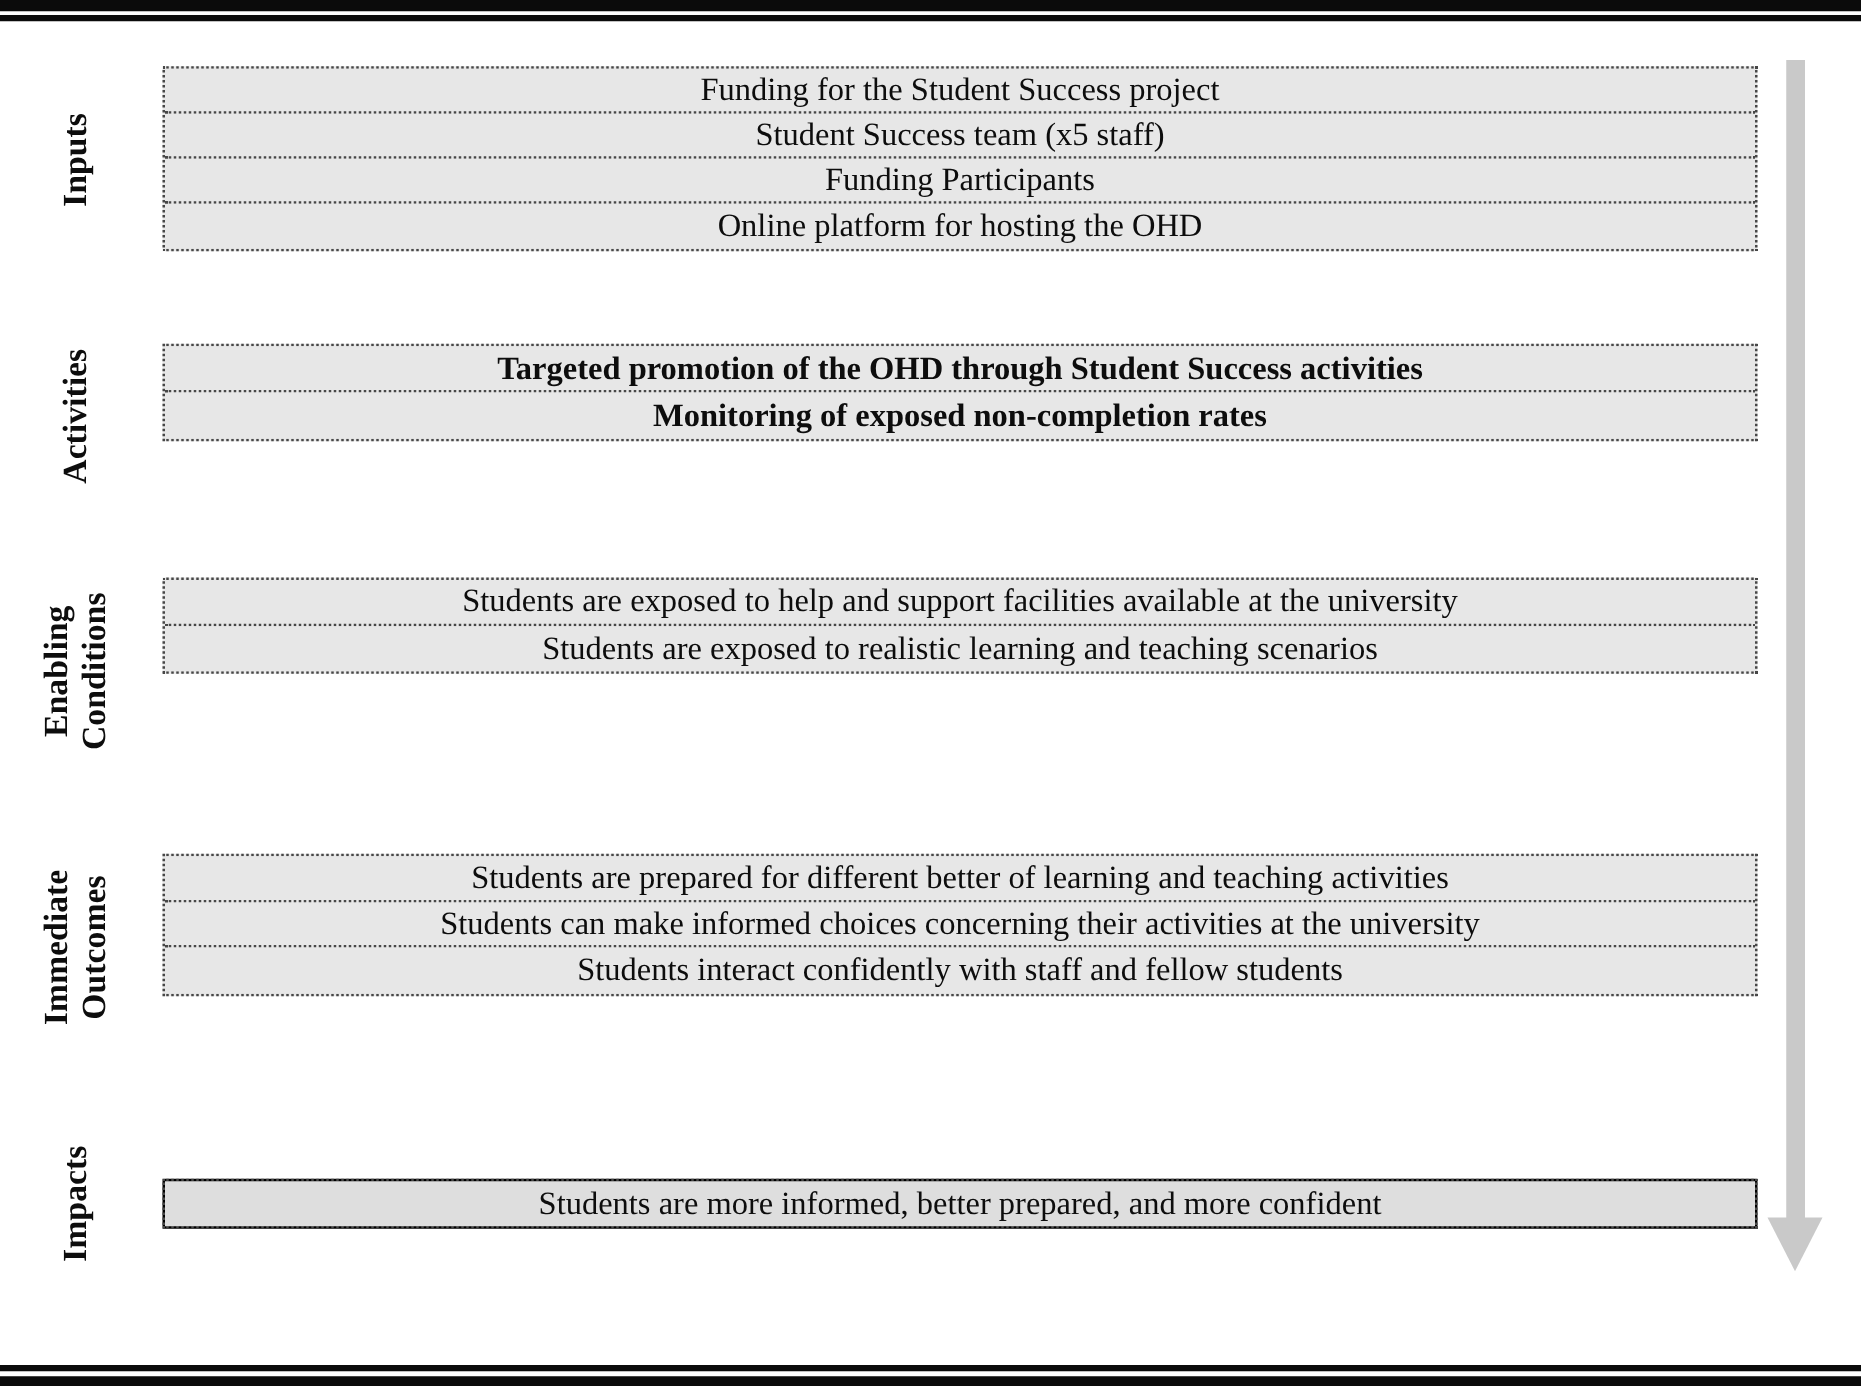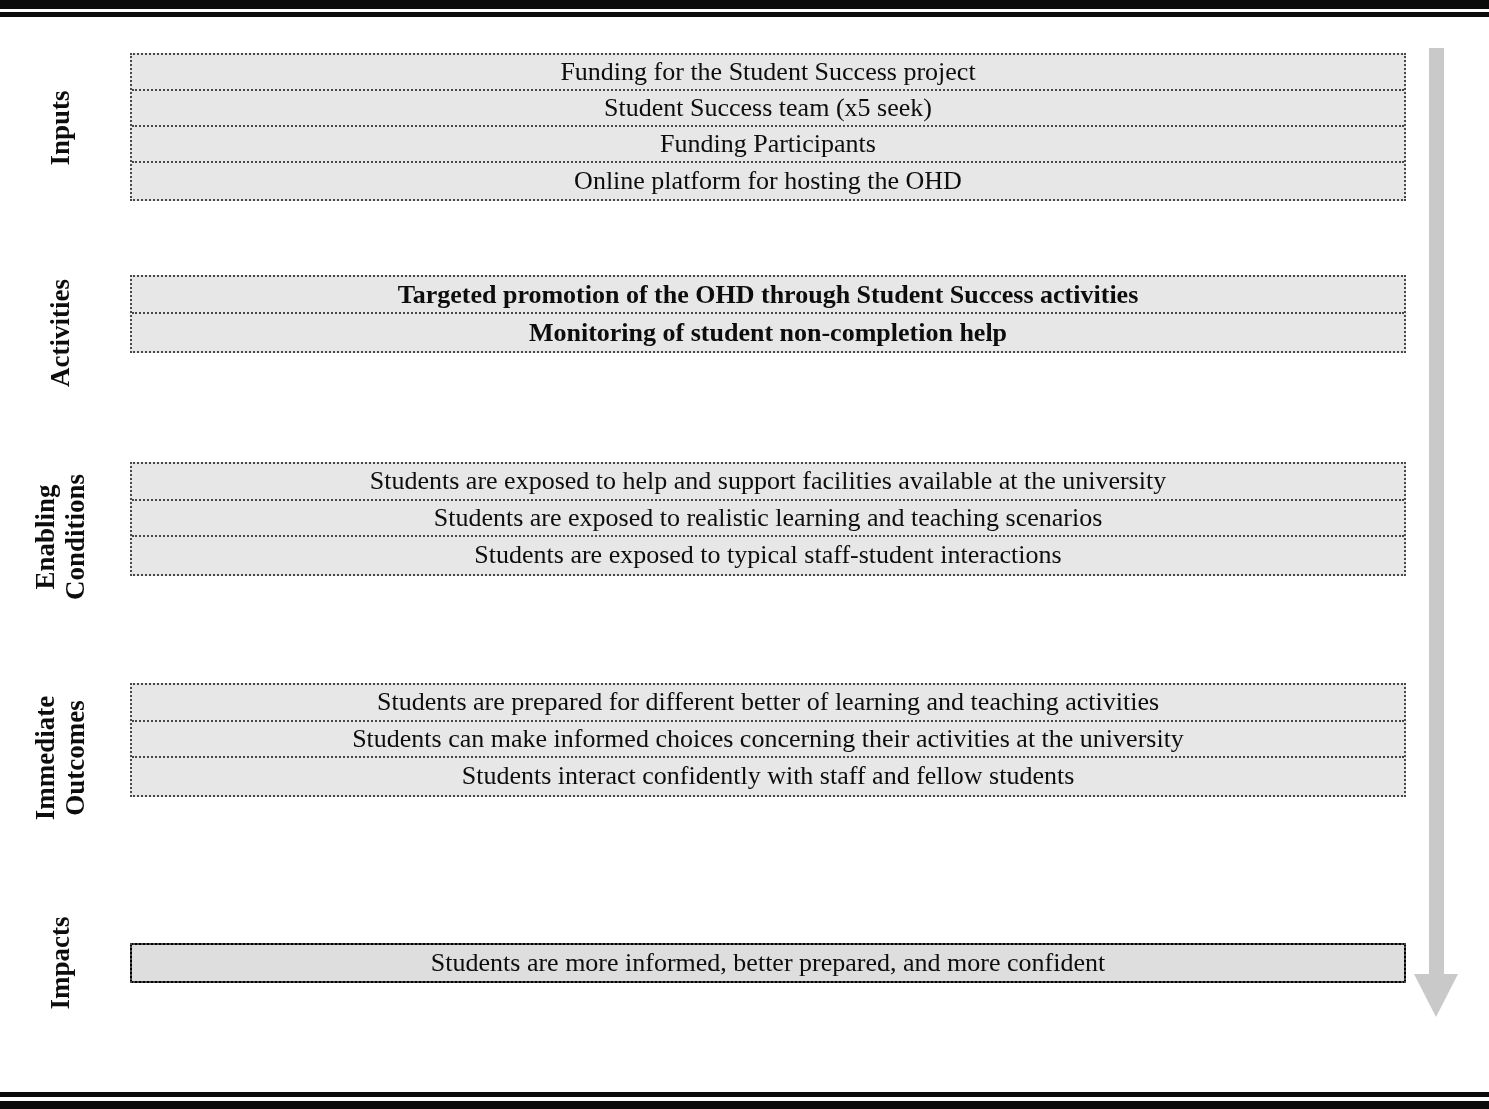--- a/index.html
+++ b/index.html
@@ -88,41 +88,40 @@
 <div class="page">
 
   <div class="hbar top-thick"></div>
   <div class="hbar top-thin"></div>
 
   <div class="v-label vl-inputs">
     <div>Inputs</div>
   </div>
   <div class="group g-inputs">
     <div class="row">Funding for the Student Success project</div>
-    <div class="row">Student Success team (x5 seek)</div>
+    <div class="row">Student Success team (x5 staff)</div>
     <div class="row">Funding Participants</div>
     <div class="row">Online platform for hosting the OHD</div>
   </div>
 
   <div class="v-label vl-activities">
     <div>Activities</div>
   </div>
   <div class="group g-activities">
     <div class="row">Targeted promotion of the OHD through Student Success activities</div>
-    <div class="row">Monitoring of student non-completion help</div>
+    <div class="row">Monitoring of exposed non-completion rates</div>
   </div>
 
   <div class="v-label vl-enabling">
     <div>Enabling</div>
     <div>Conditions</div>
   </div>
   <div class="group g-enabling">
     <div class="row">Students are exposed to help and support facilities available at the university</div>
     <div class="row">Students are exposed to realistic learning and teaching scenarios</div>
-    <div class="row">Students are exposed to typical staff-student interactions</div>
   </div>
 
   <div class="v-label vl-outcomes">
     <div>Immediate</div>
     <div>Outcomes</div>
   </div>
   <div class="group g-outcomes">
     <div class="row">Students are prepared for different better of learning and teaching activities</div>
     <div class="row">Students can make informed choices concerning their activities at the university</div>
     <div class="row">Students interact confidently with staff and fellow students</div>

